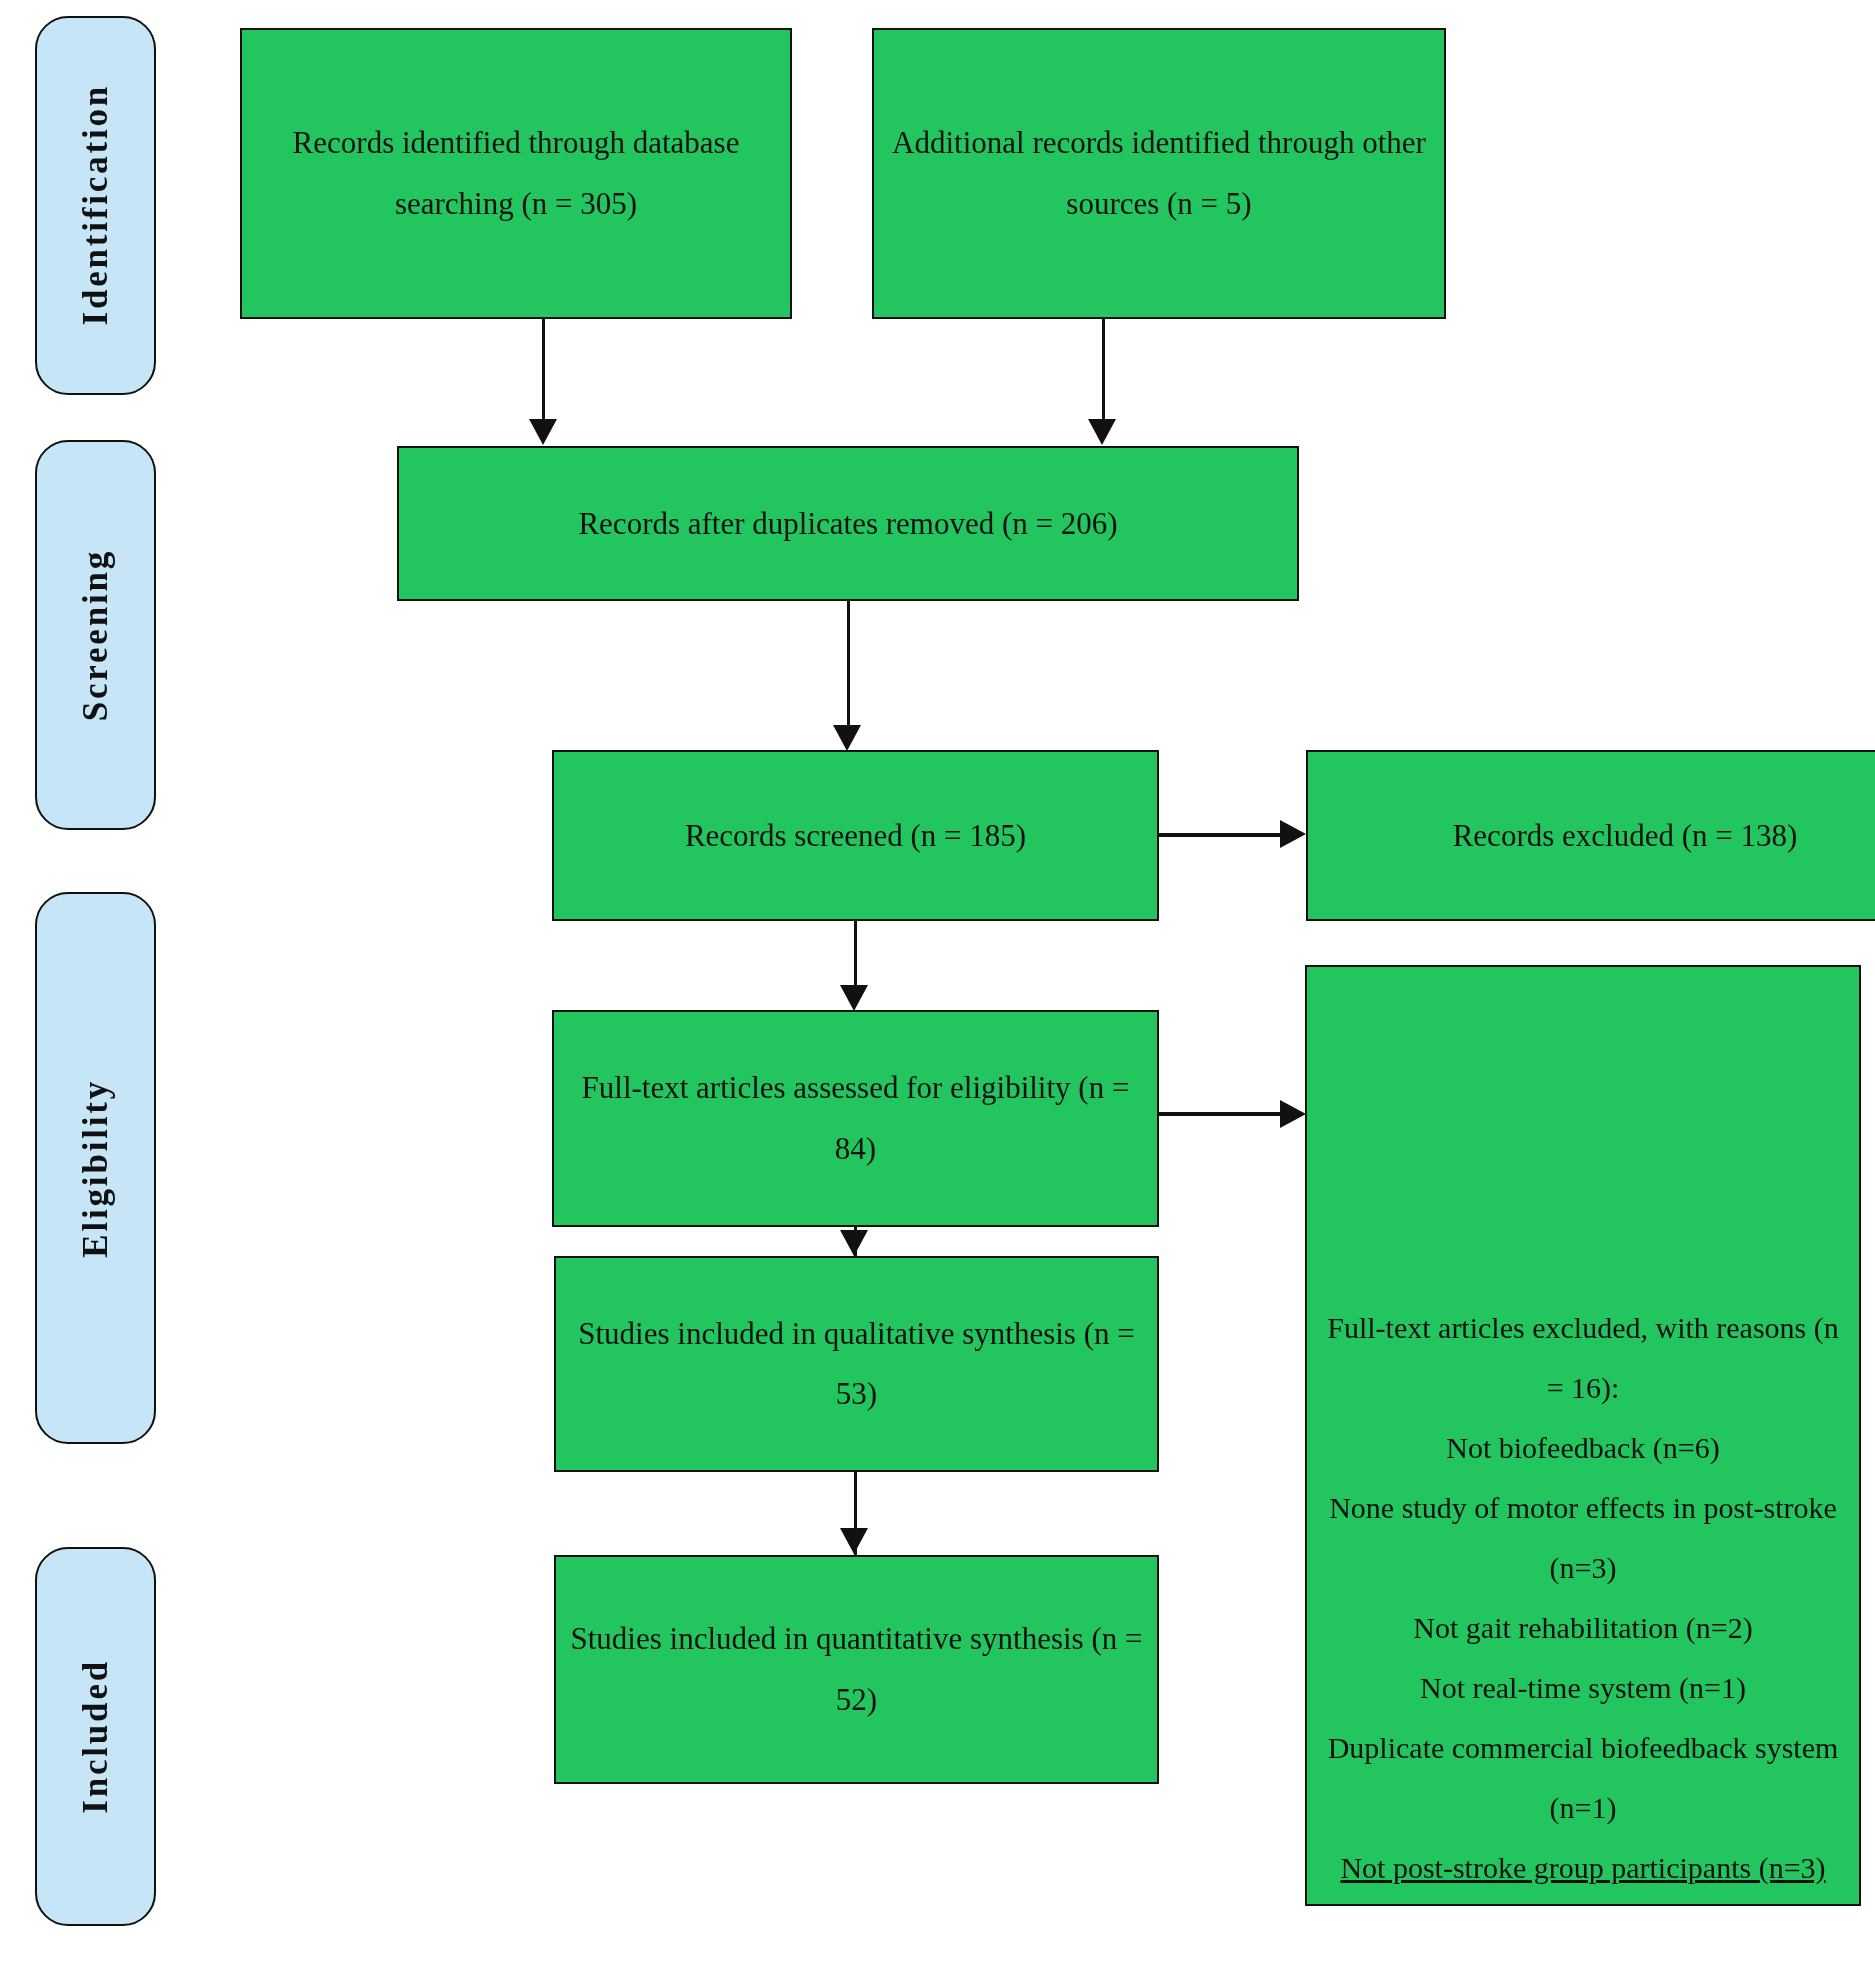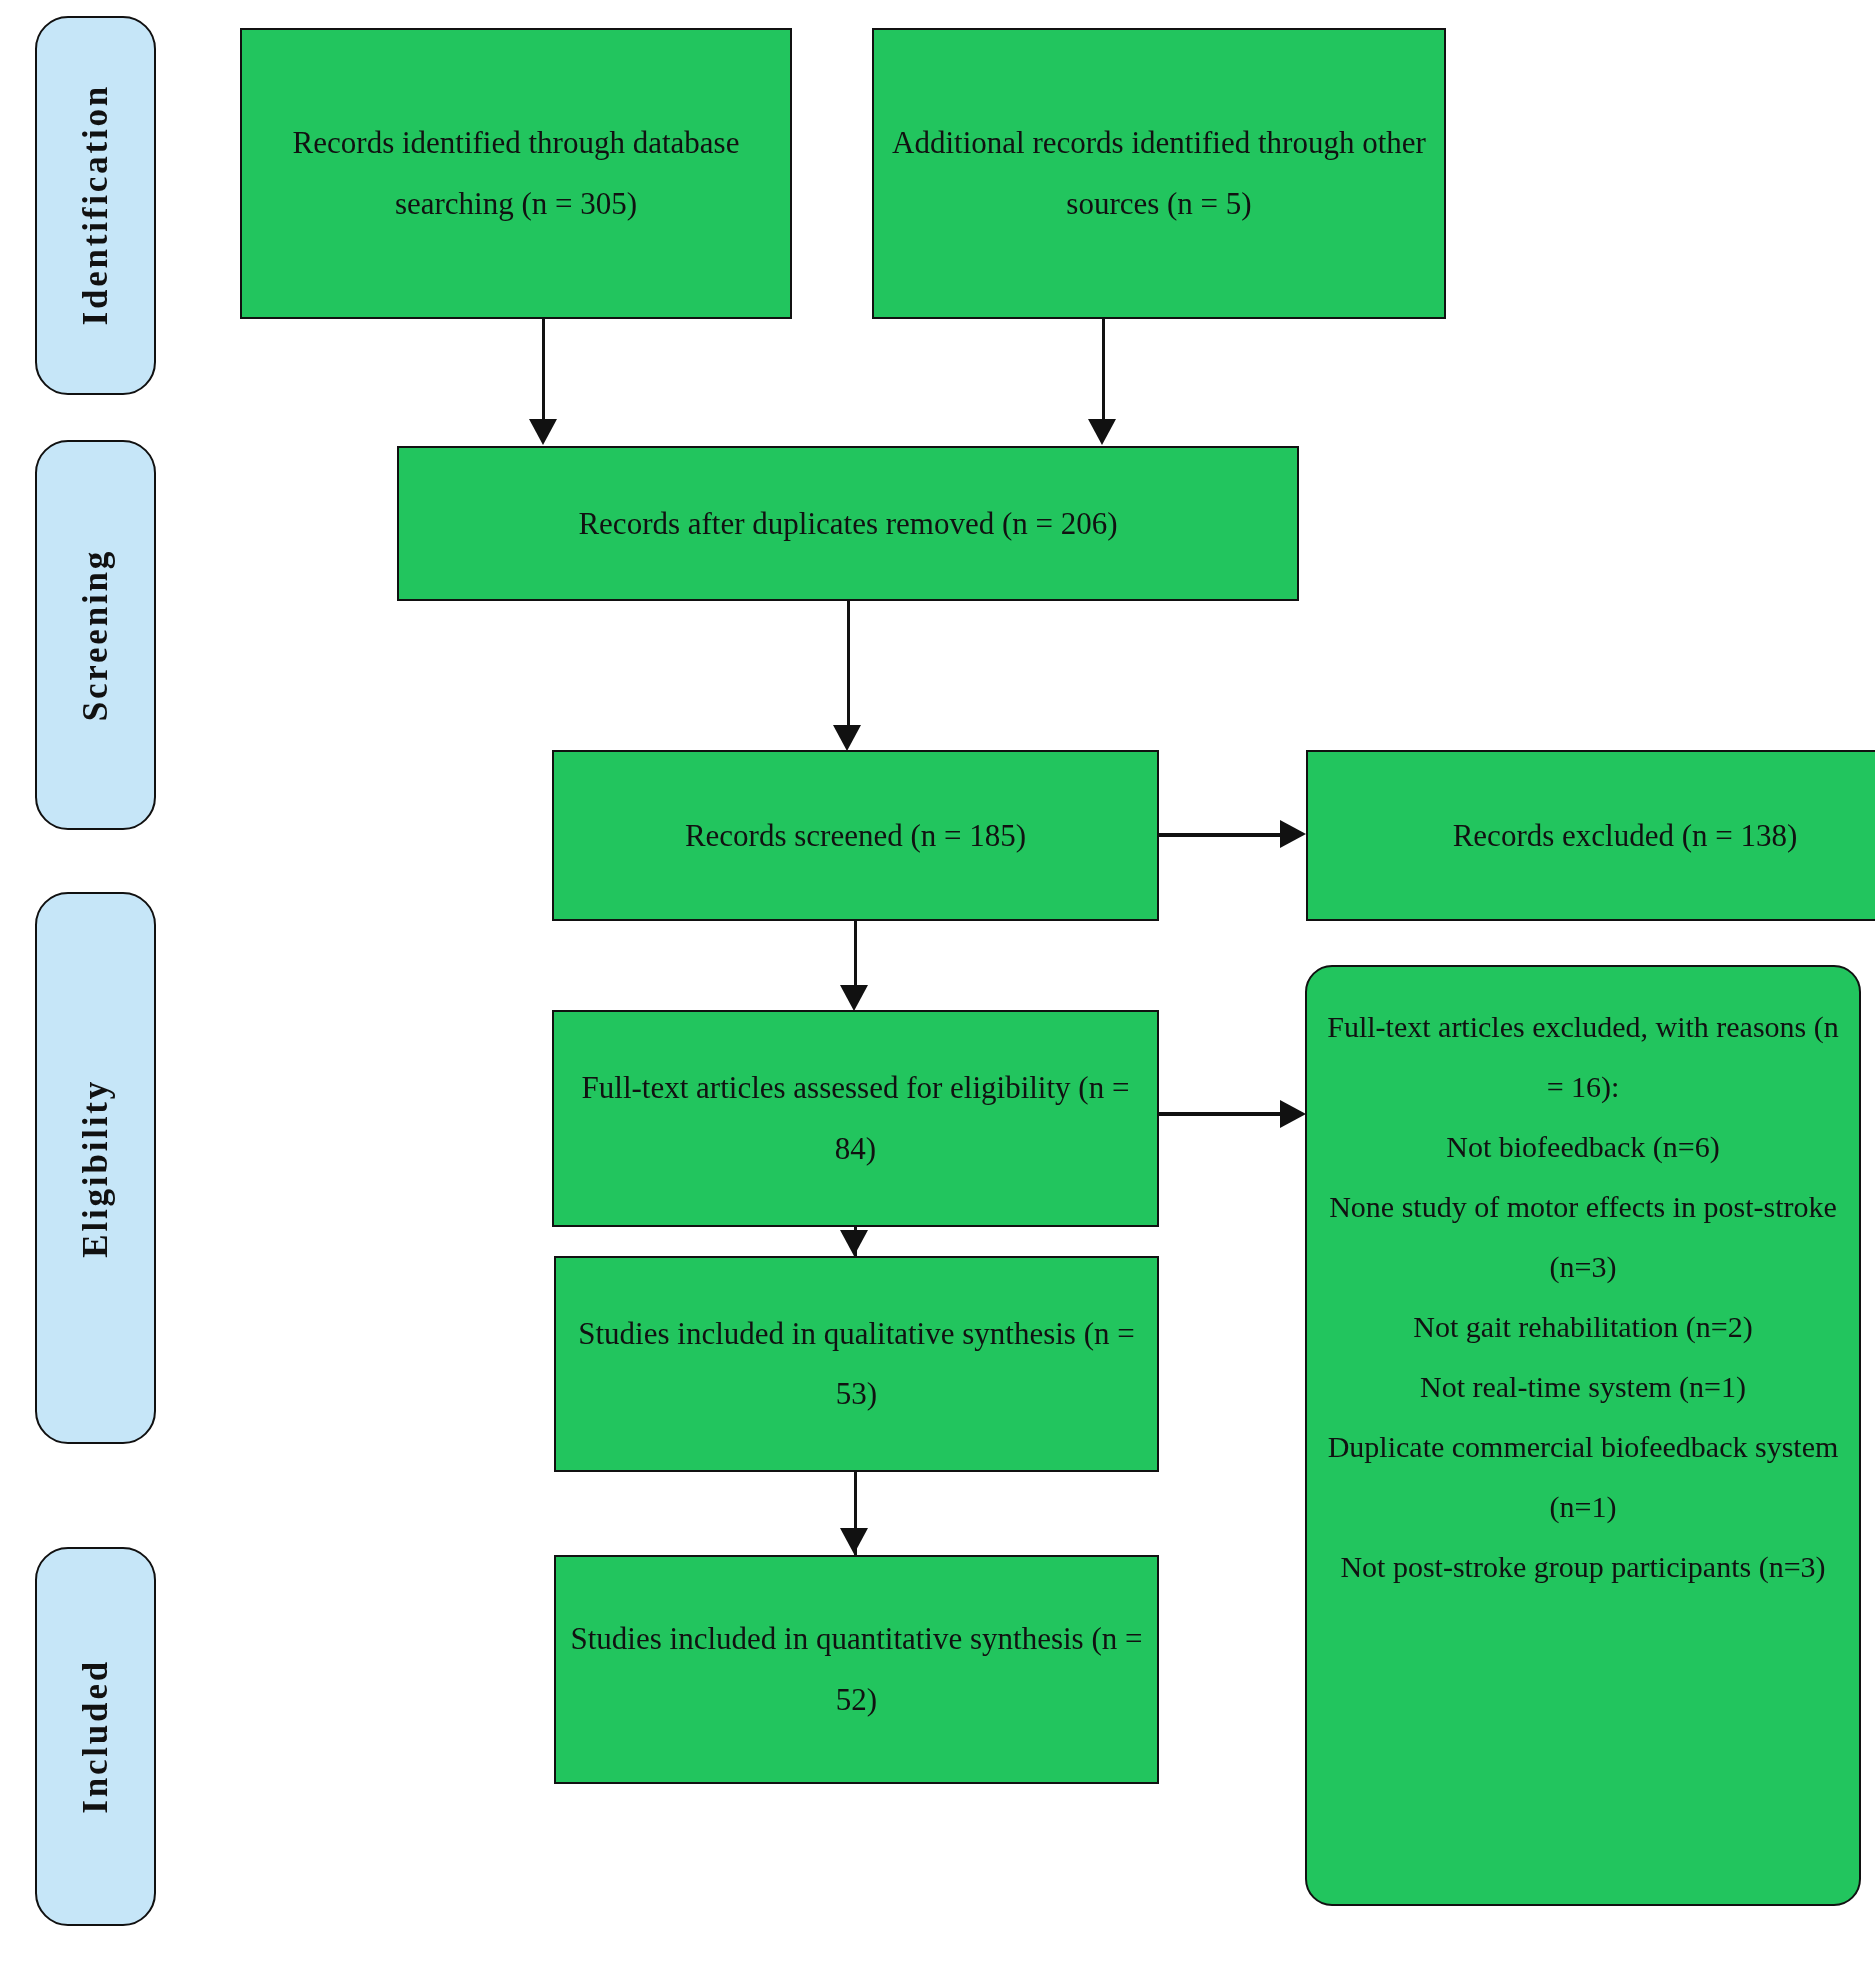--- a/index.html
+++ b/index.html
@@ -135,29 +135,29 @@
   <div class="v-line" style="left:854px; top:920px; height:69px;"></div>
   <div class="arrow-down" style="left:840px; top:985px;"></div>
 
   <div class="flow-box" style="left:552px; top:1010px; width:607px; height:217px;">
     <span class="box-text">Full-text articles assessed for eligibility  (n = 84)</span>
   </div>
 
   <div class="h-line" style="left:1159px; top:1112px; width:125px;"></div>
   <div class="arrow-right" style="left:1280px; top:1100px;"></div>
 
-  <div class="flow-box reasons" style="left:1305px; top:965px; width:556px; height:941px; align-items:flex-start; padding-top:30px;border-radius:27px;">
+  <div class="flow-box reasons" style="left:1305px; top:965px; width:556px; height:941px; align-items:flex-end; padding-top:30px;">
     <span class="box-text" id="reasons-text">
         <span style="display: block;">Full-text articles excluded, with reasons (n = 16):</span>
         <span style="display: block;">Not biofeedback (n=6)</span>
         <span style="display: block;">None study of motor effects in post-stroke (n=3)</span>
         <span style="display: block;">Not gait rehabilitation (n=2)</span>
         <span style="display: block;">Not real-time system (n=1)</span>
         <span style="display: block;">Duplicate commercial biofeedback system (n=1)</span>
-        <span style="display: block;">Not post-stroke group participants (n=3)</span>
+        <span style="display: block; text-decoration: underline;">Not post-stroke group participants (n=3)</span>
       </span>
   </div>
 
   <div class="v-line" style="left:854px; top:1227px; height:94px;"></div>
   <div class="arrow-down" style="left:840px; top:1230px;"></div>
 
   <div class="flow-box" style="left:554px; top:1256px; width:605px; height:216px;">
     <span class="box-text">Studies included in qualitative synthesis  (n = 53)</span>
   </div>
 

